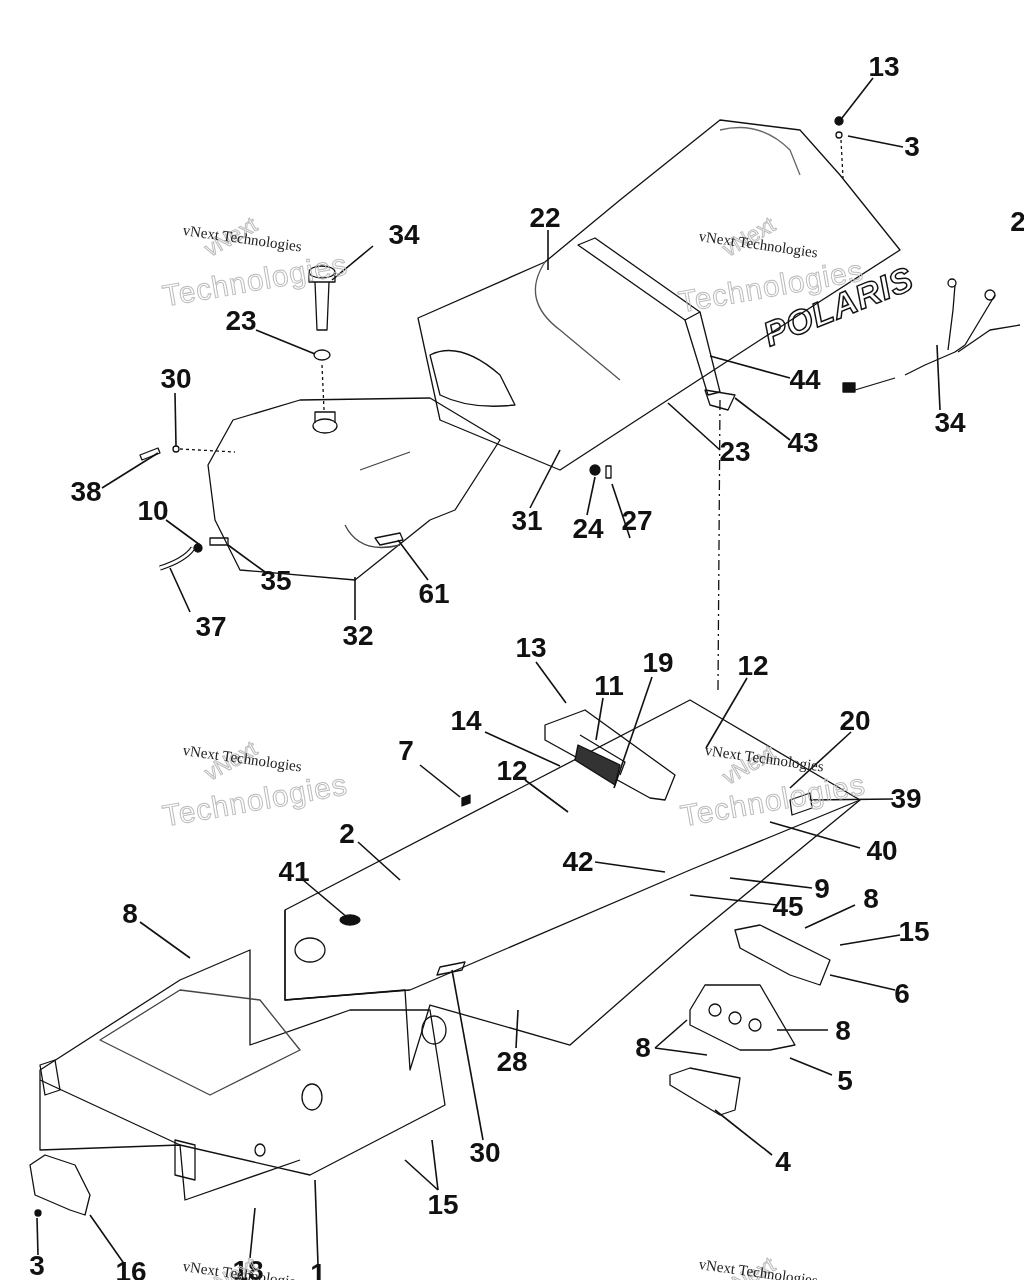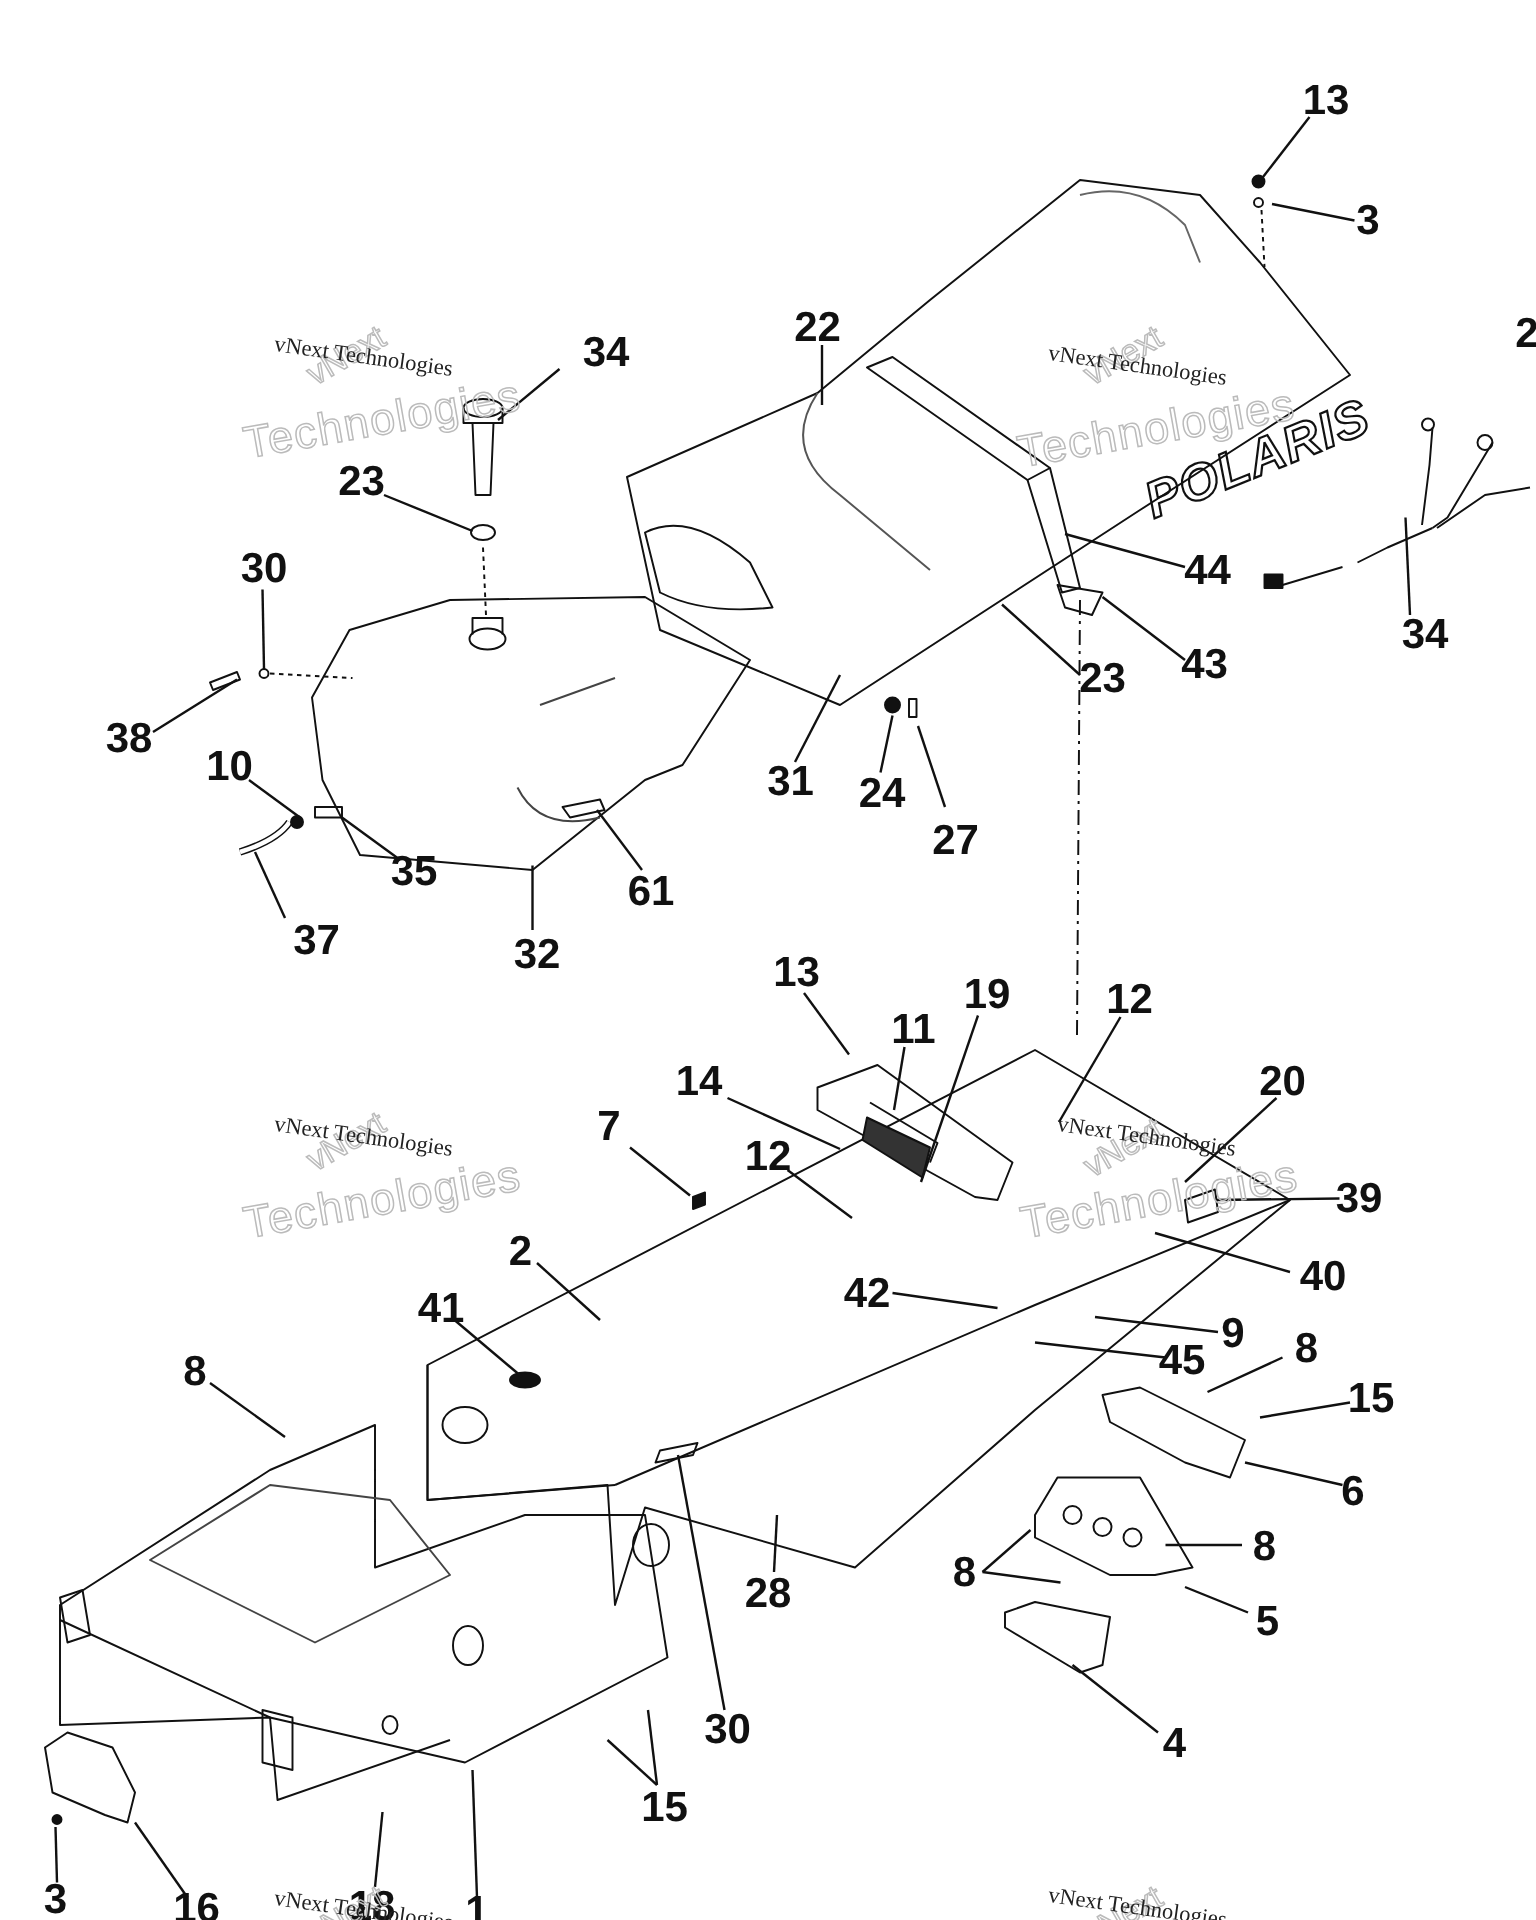--- a/index.html
+++ b/index.html
@@ -185,21 +185,21 @@
 <div class="callout" style="left:404px;top:235px">34</div>
 <div class="callout" style="left:241px;top:321px">23</div>
 <div class="callout" style="left:805px;top:380px">44</div>
 <div class="callout" style="left:950px;top:423px">34</div>
 <div class="callout" style="left:176px;top:379px">30</div>
 <div class="callout" style="left:803px;top:443px">43</div>
 <div class="callout" style="left:735px;top:452px">23</div>
 <div class="callout" style="left:86px;top:492px">38</div>
 <div class="callout" style="left:527px;top:521px">31</div>
 <div class="callout" style="left:588px;top:529px">24</div>
-<div class="callout" style="left:637px;top:560px">27</div>
+<div class="callout" style="left:637px;top:521px">27</div>
 <div class="callout" style="left:153px;top:511px">10</div>
 <div class="callout" style="left:276px;top:581px">35</div>
 <div class="callout" style="left:434px;top:594px">61</div>
 <div class="callout" style="left:211px;top:627px">37</div>
 <div class="callout" style="left:358px;top:636px">32</div>
 <div class="callout" style="left:531px;top:648px">13</div>
 <div class="callout" style="left:658px;top:663px">19</div>
 <div class="callout" style="left:753px;top:666px">12</div>
 <div class="callout" style="left:609px;top:686px">11</div>
 <div class="callout" style="left:855px;top:721px">20</div>

